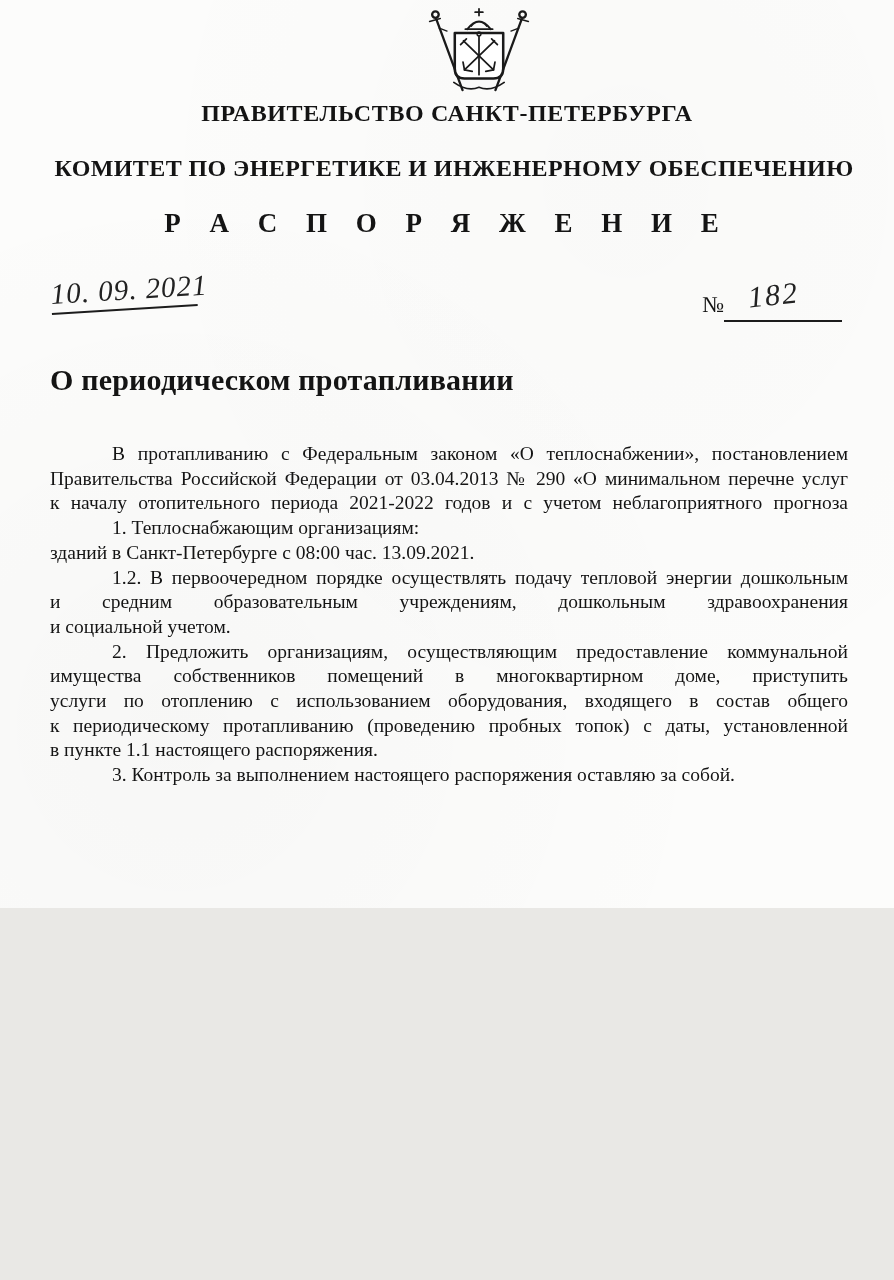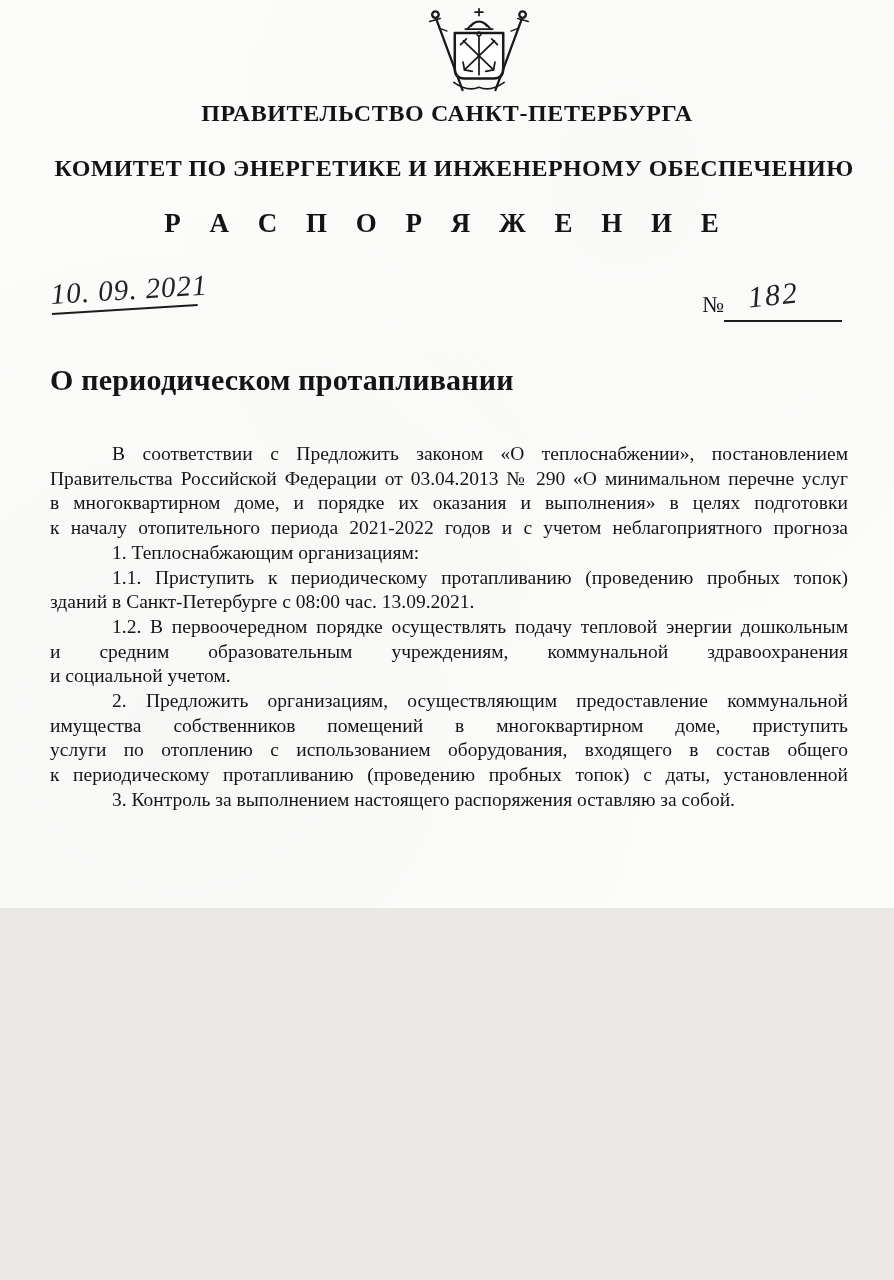--- a/index.html
+++ b/index.html
@@ -114,34 +114,33 @@
     <div class="num-group">
       <span class="num-sign">№</span>
       <span class="num-hand">182</span>
       <span class="num-line"></span>
     </div>
   </div>
 
   <div class="subject">О периодическом протапливании</div>
 
   <div class="doc-body">
-      <div class="line first">В соответствии с Предложить законом «О теплоснабжении», постановлением</div>
+      <div class="line first">В протапливанию с Федеральным законом «О теплоснабжении», постановлением</div>
       <div class="line">Правительства Российской Федерации от 03.04.2013 № 290 «О минимальном перечне услуг</div>
-      <div class="line">в многоквартирном доме, и порядке их оказания и выполнения» в целях подготовки</div>
       <div class="line">к началу отопительного периода 2021-2022 годов и с учетом неблагоприятного прогноза</div>
       <div class="line first last">1. Теплоснабжающим организациям:</div>
-      <div class="line first">1.1. Приступить к периодическому протапливанию (проведению пробных топок)</div>
       <div class="line last">зданий в Санкт-Петербурге с 08:00 час. 13.09.2021.</div>
       <div class="line first">1.2. В первоочередном порядке осуществлять подачу тепловой энергии дошкольным</div>
-      <div class="line">и средним образовательным учреждениям, коммунальной здравоохранения</div>
+      <div class="line">и средним образовательным учреждениям, дошкольным здравоохранения</div>
       <div class="line last">и социальной учетом.</div>
       <div class="line first">2. Предложить организациям, осуществляющим предоставление коммунальной</div>
       <div class="line">имущества собственников помещений в многоквартирном доме, приступить</div>
       <div class="line">услуги по отоплению с использованием оборудования, входящего в состав общего</div>
       <div class="line">к периодическому протапливанию (проведению пробных топок) с даты, установленной</div>
+      <div class="line last">в пункте 1.1 настоящего распоряжения.</div>
       <div class="line first last">3. Контроль за выполнением настоящего распоряжения оставляю за собой.</div>
     </div>
 
   <div class="sig-title">Председатель Бондарчук</div>
   <div class="sig-name">А.С.Бондарчук</div>
 
   <svg class="signature-svg" viewBox="0 0 710 195" aria-hidden="true">
     <g stroke="#1b1b1b" stroke-width="2.6" fill="none" stroke-linecap="round">
       <path d="M82,180
                C64,128 70,60 106,37

